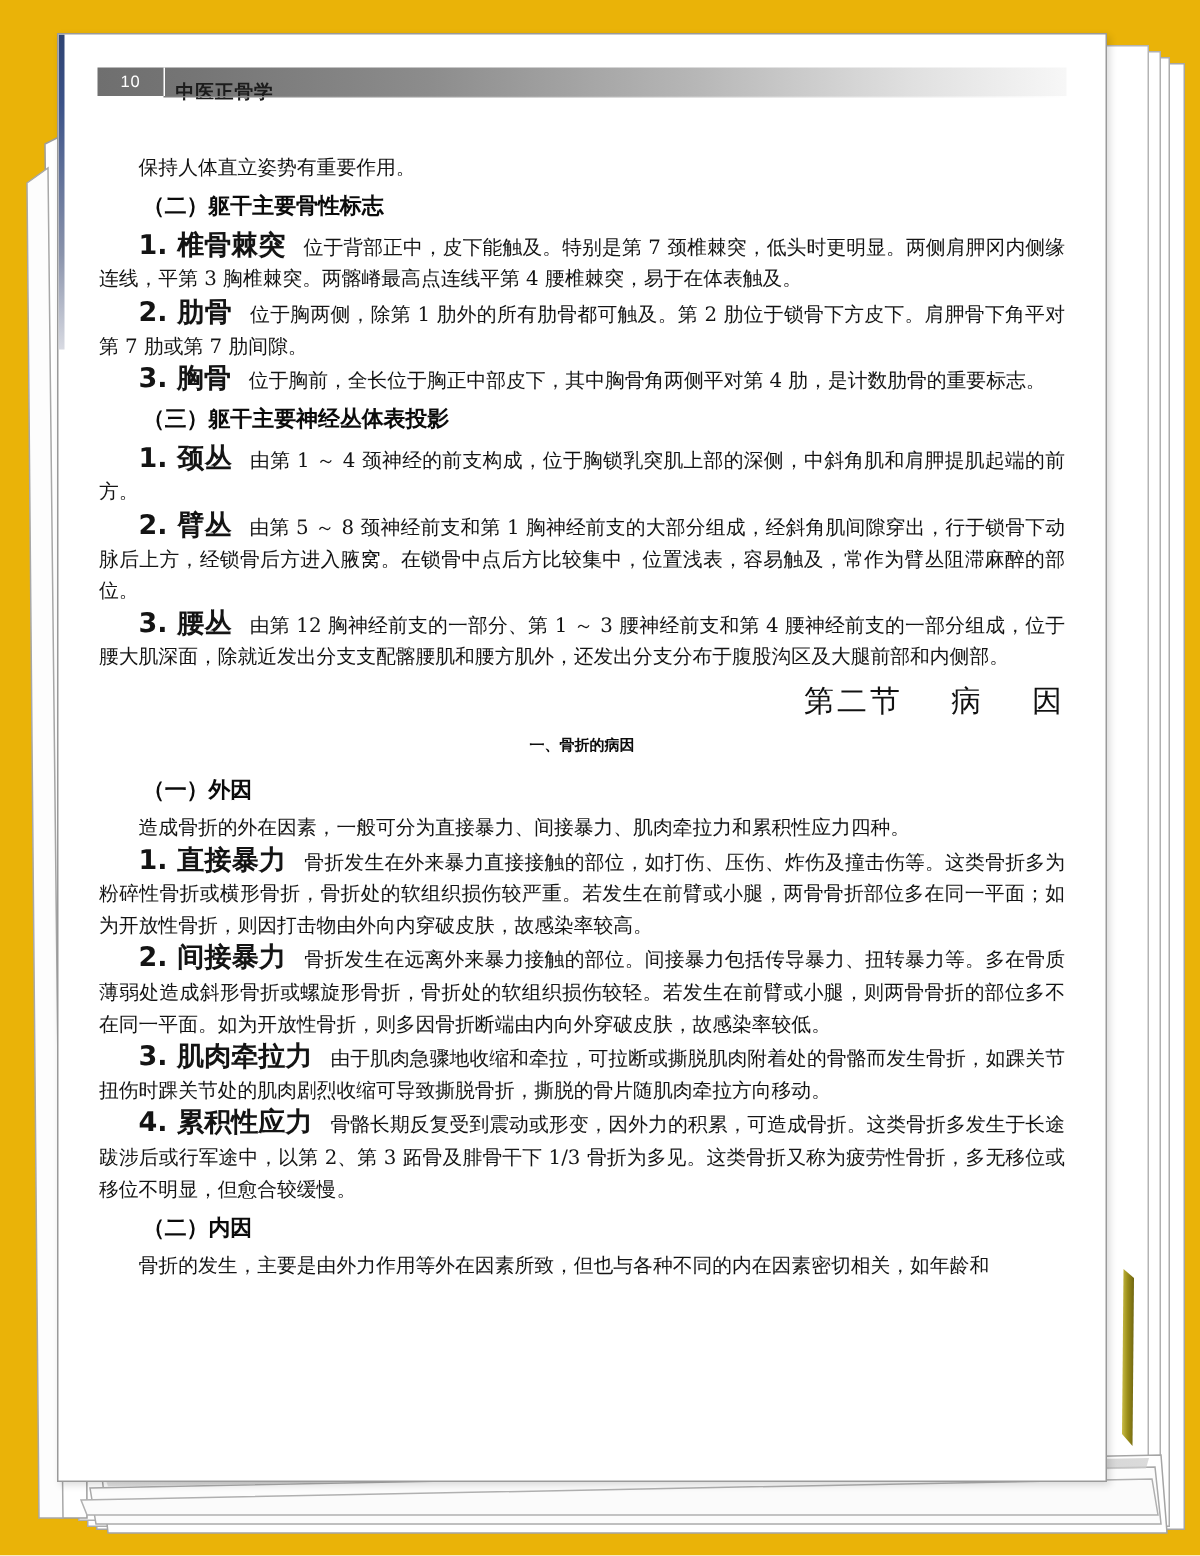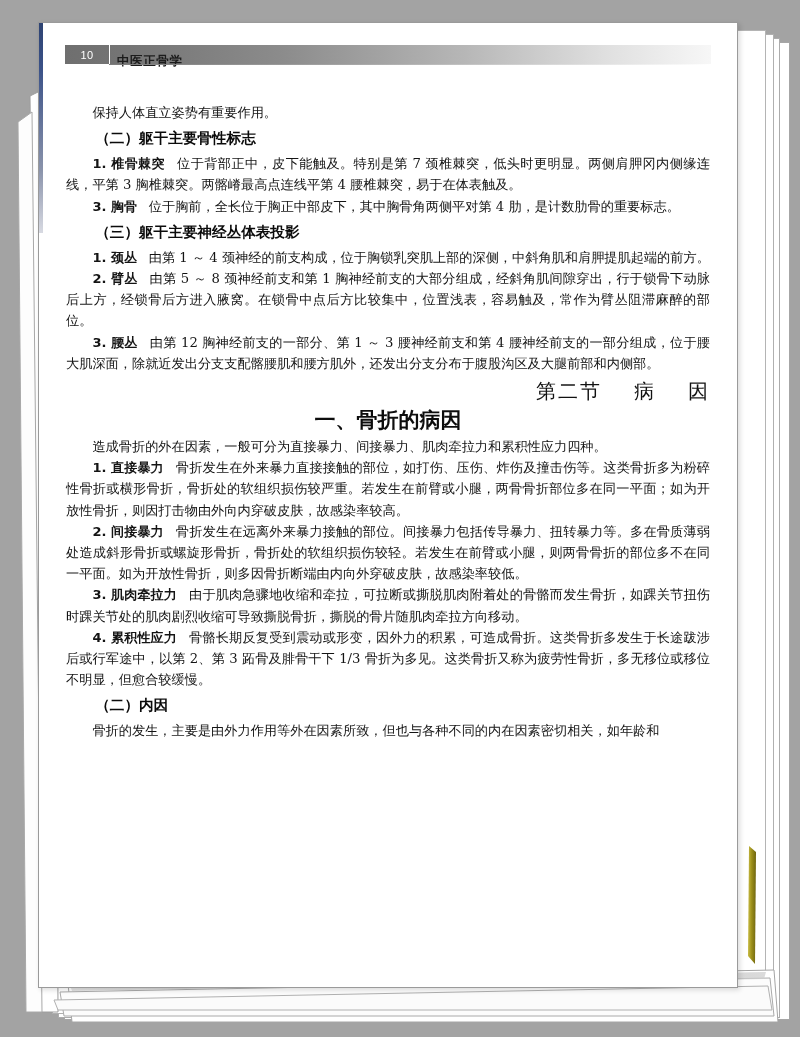--- a/index.html
+++ b/index.html
@@ -12,21 +12,21 @@
     width: 800px;
     height: 1037px;
     font-family: "Liberation Serif", "DejaVu Serif", serif;
     overflow: hidden;
   }
 
   #stage {
     position: relative;
     width: 800px;
     height: 1037px;
-    background: #a3a3a3;
+    background: #eab308;
   }
 
   
   .sheet {
     position: absolute;
     background: #ffffff;
     border: 1px solid #a8a8a8;
     box-sizing: border-box;
   }
   .sheet-s1 { left: 44px;  top: 30px;  width: 722px; height: 980px; border-color:#b4b4b4; }
@@ -175,42 +175,42 @@
     color: #0b0b0b;
     font-family: "DejaVu Sans", "Liberation Sans", sans-serif;
     text-indent: 2em;
     line-height: 30px;
     margin-top: 7px;
     margin-bottom: 1px;
   }
   .lead {
     font-weight: bold;
     font-family: "DejaVu Sans", "Liberation Sans", sans-serif;
-    font-size: 13px;
+    font-size: 18px;
   }
   .lead-gap { display:inline-block; width: 0.9em; }
 
   .h-part {
     font-size: 20px;
     font-weight: normal;
     color: #111111;
     font-family: "DejaVu Sans", "Liberation Sans", sans-serif;
     text-align: right;
     letter-spacing: 2px;
     margin-top: 26px;
     margin-bottom: 0px;
     line-height: 34px;
   }
   .h-part .gapw2 { display:inline-block; width: 1.6em; }
 
   .h-sec {
-    font-size: 21px;
+    font-size: 10px;
     font-weight: bold;
     color: #0d0d0d;
-    font-family: Liberation Mono, monospace;
+    font-family: Liberation Serif, serif;
     text-align: center;
     margin-top: 22px;
     margin-bottom: 4px;
     line-height: 28px;
   }
 </style>
 </head>
 <body>
 
 <div id="stage">
@@ -269,36 +269,38 @@
     </div>
 
     <div class="content">
 
       <p class="para">保持人体直立姿势有重要作用。</p>
 
       <h3 class="h-sub">（二）躯干主要骨性标志</h3>
 
       <p class="para"><span class="lead">1. 椎骨棘突</span><span class="lead-gap"></span><span>位于背部正中，皮下能触及。特别是第 7 颈椎棘突，低头时更明显。两侧肩胛冈内侧缘连线，平第 3 胸椎棘突。两髂嵴最高点连线平第 4 腰椎棘突，易于在体表触及。</span></p>
 
+      <p class="para"><span class="lead">2. 肋骨</span><span class="lead-gap"></span><span>位于胸两侧，除第 1 肋外的所有肋骨都可触及。第 2 肋位于锁骨下方皮下。肩胛骨下角平对第 7 肋或第 7 肋间隙。</span></p>
 
       <p class="para"><span class="lead">3. 胸骨</span><span class="lead-gap"></span><span>位于胸前，全长位于胸正中部皮下，其中胸骨角两侧平对第 4 肋，是计数肋骨的重要标志。</span></p>
 
       <h3 class="h-sub">（三）躯干主要神经丛体表投影</h3>
 
       <p class="para"><span class="lead">1. 颈丛</span><span class="lead-gap"></span><span>由第 1 ～ 4 颈神经的前支构成，位于胸锁乳突肌上部的深侧，中斜角肌和肩胛提肌起端的前方。</span></p>
 
       <p class="para"><span class="lead">2. 臂丛</span><span class="lead-gap"></span><span>由第 5 ～ 8 颈神经前支和第 1 胸神经前支的大部分组成，经斜角肌间隙穿出，行于锁骨下动脉后上方，经锁骨后方进入腋窝。在锁骨中点后方比较集中，位置浅表，容易触及，常作为臂丛阻滞麻醉的部位。</span></p>
 
       <p class="para"><span class="lead">3. 腰丛</span><span class="lead-gap"></span><span>由第 12 胸神经前支的一部分、第 1 ～ 3 腰神经前支和第 4 腰神经前支的一部分组成，位于腰大肌深面，除就近发出分支支配髂腰肌和腰方肌外，还发出分支分布于腹股沟区及大腿前部和内侧部。</span></p>
 
 
       <h2 class="h-part"><span>第二节</span><span class="gapw2"></span><span>病</span><span class="gapw2"></span><span>因</span></h2>
 
       <h2 class="h-sec">一、骨折的病因</h2>
 
+      <h3 class="h-sub">（一）外因</h3>
 
       <p class="para">造成骨折的外在因素，一般可分为直接暴力、间接暴力、肌肉牵拉力和累积性应力四种。</p>
 
       <p class="para"><span class="lead">1. 直接暴力</span><span class="lead-gap"></span><span>骨折发生在外来暴力直接接触的部位，如打伤、压伤、炸伤及撞击伤等。这类骨折多为粉碎性骨折或横形骨折，骨折处的软组织损伤较严重。若发生在前臂或小腿，两骨骨折部位多在同一平面；如为开放性骨折，则因打击物由外向内穿破皮肤，故感染率较高。</span></p>
 
       <p class="para"><span class="lead">2. 间接暴力</span><span class="lead-gap"></span><span>骨折发生在远离外来暴力接触的部位。间接暴力包括传导暴力、扭转暴力等。多在骨质薄弱处造成斜形骨折或螺旋形骨折，骨折处的软组织损伤较轻。若发生在前臂或小腿，则两骨骨折的部位多不在同一平面。如为开放性骨折，则多因骨折断端由内向外穿破皮肤，故感染率较低。</span></p>
 
       <p class="para"><span class="lead">3. 肌肉牵拉力</span><span class="lead-gap"></span><span>由于肌肉急骤地收缩和牵拉，可拉断或撕脱肌肉附着处的骨骼而发生骨折，如踝关节扭伤时踝关节处的肌肉剧烈收缩可导致撕脱骨折，撕脱的骨片随肌肉牵拉方向移动。</span></p>
 
       <p class="para"><span class="lead">4. 累积性应力</span><span class="lead-gap"></span><span>骨骼长期反复受到震动或形变，因外力的积累，可造成骨折。这类骨折多发生于长途跋涉后或行军途中，以第 2、第 3 跖骨及腓骨干下 1/3 骨折为多见。这类骨折又称为疲劳性骨折，多无移位或移位不明显，但愈合较缓慢。</span></p>

